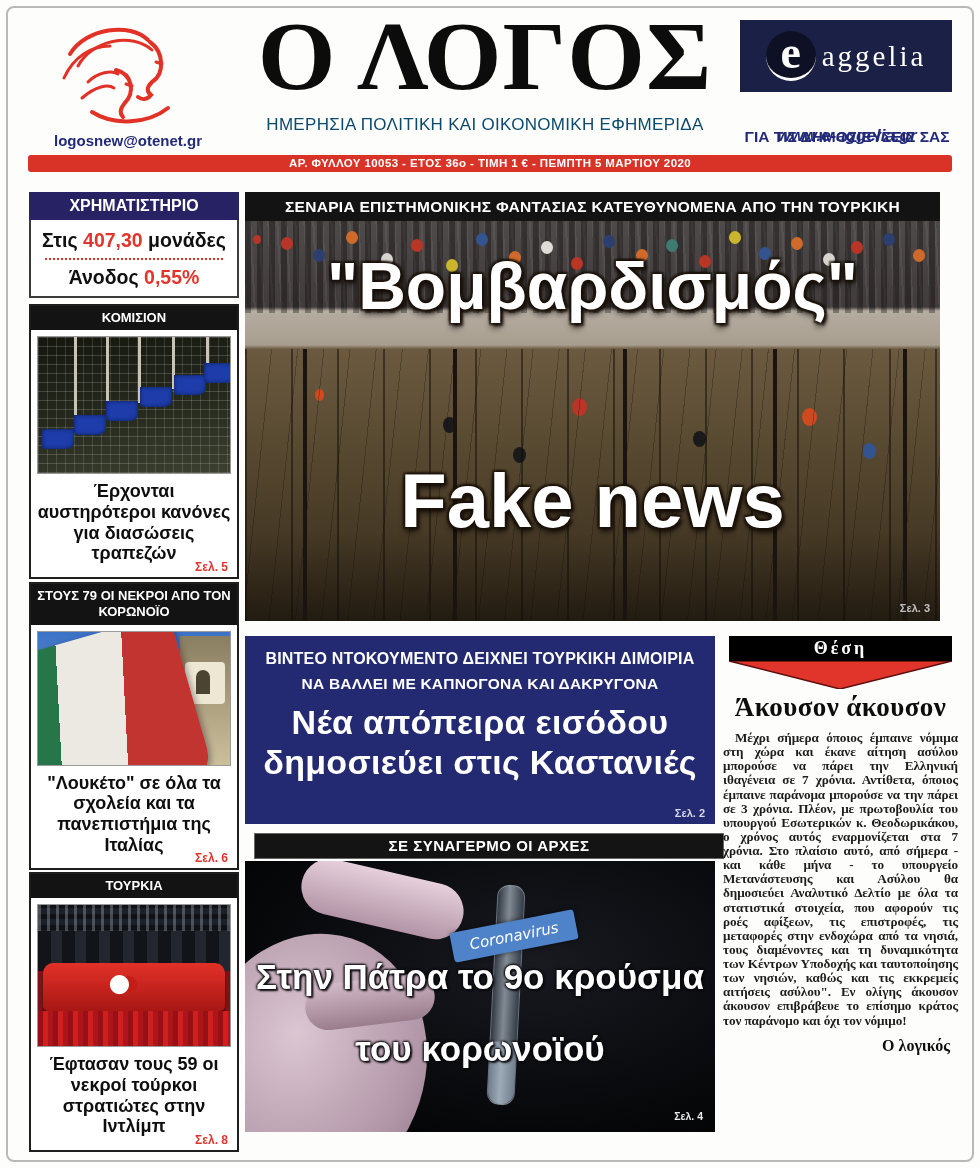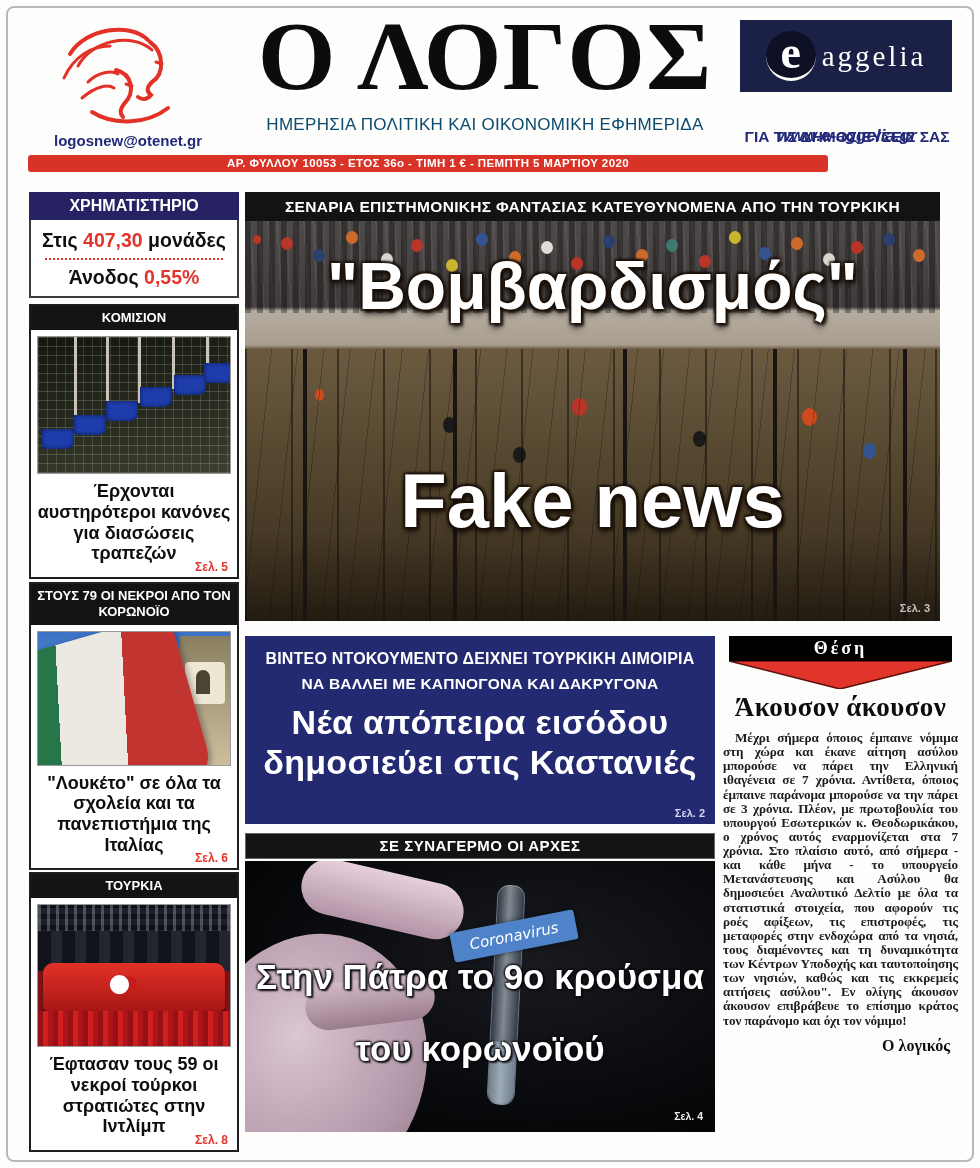--- a/index.html
+++ b/index.html
@@ -19,21 +19,21 @@
   .ad-box{position:absolute;left:740px;top:20px;width:212px;height:72px;background:#1b2146;
           display:flex;align-items:center;justify-content:center;gap:6px;}
   .ad-e{width:50px;height:50px;border-radius:50%;background:#0e1026;color:#fff;
         font-family:"Liberation Serif",serif;font-weight:bold;font-size:46px;line-height:44px;
         text-align:center;border-bottom:3px solid #fff;box-sizing:border-box;}
   .ad-logo-text{color:#fff;font-family:"Liberation Serif",serif;font-size:29px;letter-spacing:3px;}
   .ad-tagline{position:absolute;left:735px;top:100px;width:224px;text-align:center;color:#232a7a;
               font-weight:bold;font-size:15.5px;margin-top:28px;}
   .ad-url{position:absolute;left:735px;top:126px;width:224px;text-align:center;color:#232a7a;
           font-weight:bold;font-style:italic;font-size:17px;}
-  .issue-bar{position:absolute;left:28px;top:155px;width:800px;height:17px;background:#d93327;
+  .issue-bar{position:absolute;left:28px;top:155px;width:924px;height:17px;background:#d93327;
              color:#fff;font-weight:bold;font-size:11.5px;line-height:17px;text-align:center;
              letter-spacing:.4px;border-radius:3px;}
 
   
   .sidebar{position:absolute;left:29px;top:192px;width:210px;height:958px;}
   .stock-box{position:absolute;top:0;left:0;right:0;}
   .stock-header{background:#272263;color:#fff;font-weight:bold;font-size:16px;text-align:center;
                 padding:3px 0;border:2px solid #272263;}
   .stock-body{border:2px solid #3c3c3c;border-top:none;background:#fff;padding:9px 2px 7px;
               font-weight:bold;font-size:19.5px;text-align:center;color:#101010;}
@@ -125,21 +125,21 @@
 
   
   .blue-box{position:absolute;left:245px;top:636px;width:470px;height:188px;background:#232a72;
             color:#fff;text-align:center;}
   .deck1{padding-top:14px;font-size:16px;font-weight:bold;letter-spacing:.2px;}
   .deck2{padding-top:7px;font-size:15.5px;font-weight:bold;letter-spacing:.2px;}
   .blue-headline{margin-top:9px;font-size:34px;font-weight:bold;line-height:1.18;letter-spacing:.3px;}
   .blue-page{position:absolute;right:10px;bottom:5px;font-size:11px;color:#d6d9ec;font-weight:bold;}
 
   
-  .alert-bar{position:absolute;left:245px;top:833px;width:470px;height:26px;background:#141414;
+  .alert-bar{position:absolute;left:254px;top:833px;width:470px;height:26px;background:#141414;
              color:#fff;font-weight:bold;font-size:15px;line-height:24px;text-align:center;
              letter-spacing:.5px;border:1px solid #666;box-sizing:border-box;}
   .bottom-photo{position:absolute;left:245px;top:861px;width:470px;height:271px;overflow:hidden;
       background:radial-gradient(ellipse at 62% 38%,#181a20 0%,#0a0b0e 55%,#000 100%);}
   .arm{position:absolute;left:-50px;bottom:-70px;width:230px;height:270px;transform:rotate(18deg);
        background:radial-gradient(ellipse at 40% 40%,#dcc6d2 0%,#b095a6 65%,#866c7c 100%);border-radius:50%;}
   .finger1{position:absolute;left:55px;top:10px;width:165px;height:56px;transform:rotate(13deg);
        background:linear-gradient(180deg,#e6d0db,#b294a6);border-radius:30px;}
   .finger2{position:absolute;left:60px;top:118px;width:130px;height:46px;transform:rotate(-7deg);
        background:linear-gradient(180deg,#d3bac8,#9a7d8d);border-radius:26px;}

